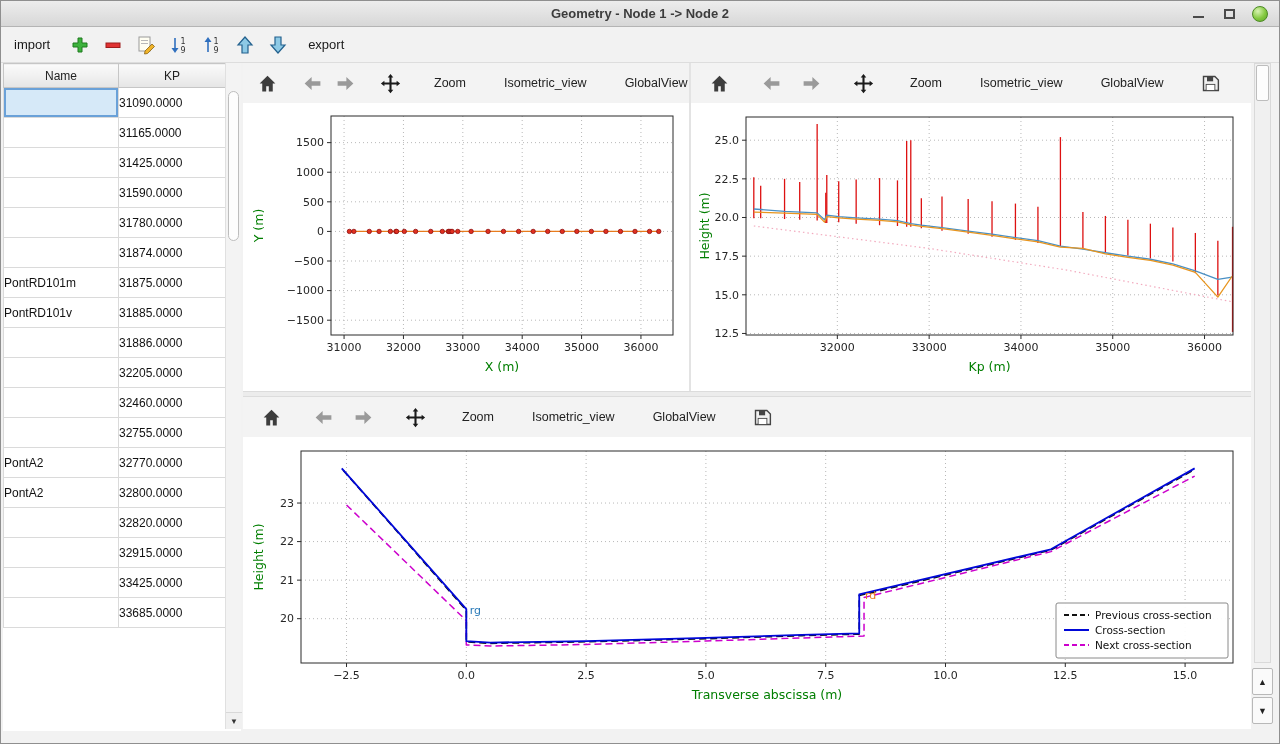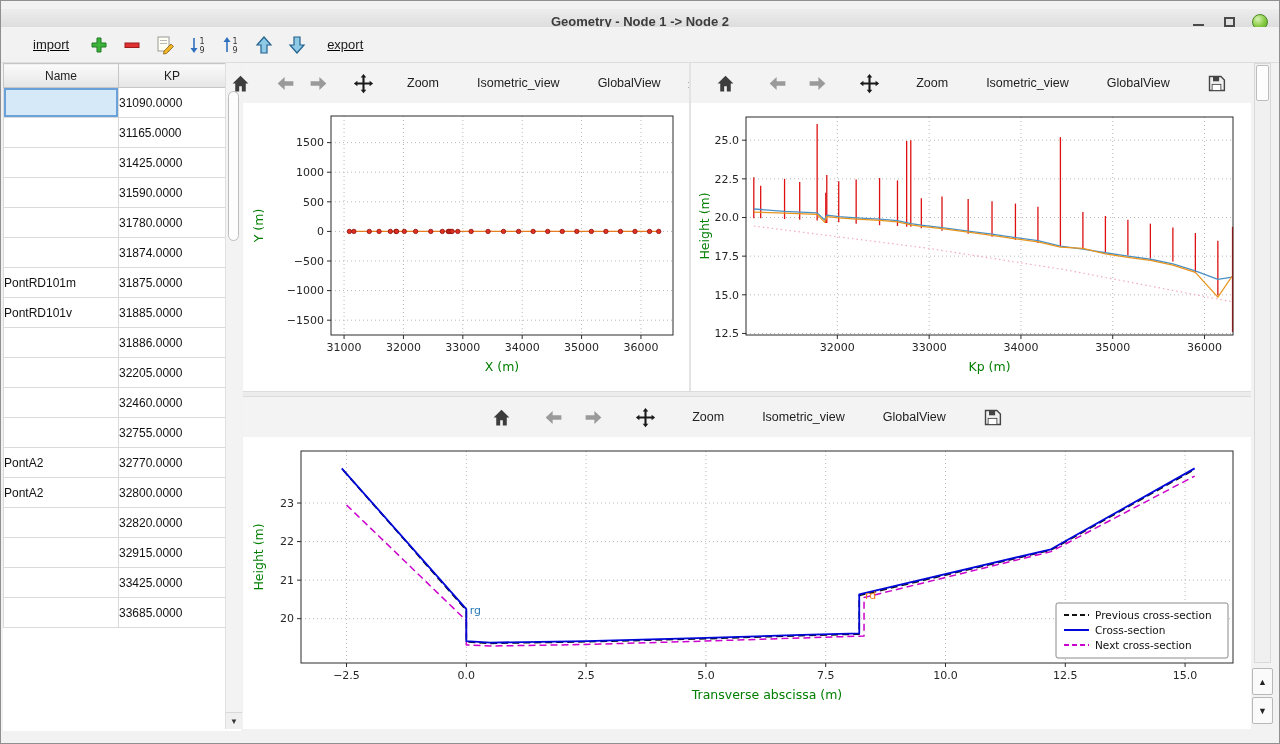--- a/index.html
+++ b/index.html
@@ -1,35 +1,35 @@
 <!DOCTYPE html>
 <html><head>
 <meta charset="utf-8">
 <style>
   * { box-sizing: border-box; margin: 0; padding: 0; }
   html, body { width: 1280px; height: 744px; overflow: hidden; background: #888; }
   body { font-family: "Liberation Sans", sans-serif; }
   .window { position: relative; width: 1280px; height: 744px; background: #f2f2f2; border: 1px solid #8f8f8f; overflow: hidden; }
 
   
-  .titlebar { position: absolute; top: 8px; left: 0; right: 0; height: 26px;
+  .titlebar { position: absolute; top: 0; left: 0; right: 0; height: 26px;
     background: linear-gradient(#ededed, #d7d7d7); border-bottom: 1px solid #b4b4b4; }
   .titlebar-title { position: absolute; inset: 0; line-height: 26px; text-align: center;
     font-size: 13px; font-weight: bold; color: #3c3c3c; }
   .titlebar-controls { position: absolute; right: 10px; top: 0; height: 26px; display: flex; align-items: center; gap: 13px; }
   .win-btn { border: none; background: none; display: flex; align-items: center; justify-content: center; width: 18px; height: 20px; cursor: default; }
   .min-glyph { display: block; width: 11px; height: 2px; background: #4a4a4a; margin-top: 6px; }
   .max-glyph { display: block; width: 11px; height: 10px; border: 2px solid #4a4a4a; }
   .close-glyph { display: block; width: 16px; height: 16px; border-radius: 50%;
     background: radial-gradient(circle at 35% 30%, #d8f3b2, #84c940 55%, #5da32c); border: 1px solid #4c8a24; }
 
   
   .main-toolbar { position: absolute; top: 26px; left: 0; right: 0; height: 36px;
-    display: flex; align-items: center; gap: 7px; padding: 0 22px;
-    background: #f2f2f2; border-bottom: 1px solid #ddd; text-decoration: underline; }
+    display: flex; align-items: center; gap: 7px; padding: 0 3px;
+    background: #f2f2f2; border-bottom: 1px solid #ddd; }
   .tb-text { font-family: inherit; font-size: 13px; color: #1a1a1a; padding: 4px 10px; border: none; background: none; }
   .tb-icon { width: 26px; height: 26px; display: flex; align-items: center; justify-content: center; border: none; background: none; }
   .tb-icon svg { width: 20px; height: 20px; }
 
   
   .table-panel { position: absolute; left: 2px; top: 62px; width: 238px; height: 668px; background: #fff; }
   table.kp-table { border-collapse: collapse; table-layout: fixed; width: 222px; font-size: 12px; }
   table.kp-table th { height: 24px; background: linear-gradient(#fbfbfb, #e5e5e5);
     border: 1px solid #c6c6c6; font-weight: normal; color: #222; }
   table.kp-table td { height: 30px; border: 1px solid #dadada; color: #111; background: #fff;
@@ -45,21 +45,21 @@
   
   .plots { position: absolute; left: 242px; top: 62px; width: 1008px; height: 668px; }
   .panel { position: absolute; background: #fff; }
   .panel-topleft  { left: 0;    top: 0;    width: 446px;  height: 328px; }
   .panel-topright { left: 448px; top: 0;   width: 560px;  height: 328px; }
   .panel-bottom   { left: 0;    top: 334px; width: 1008px; height: 332px; }
   .vsplit { position: absolute; left: 446px; top: 0; width: 2px; height: 328px; background: #e3e3e3; }
   .hsplit { position: absolute; left: 0; top: 328px; width: 1008px; height: 6px;
     background: #ececec; border-top: 1px solid #dcdcdc; border-bottom: 1px solid #dcdcdc; }
 
-  .plot-toolbar { height: 40px; display: flex; align-items: center; padding: 0 14px; gap: 12px; background: #f3f3f3; justify-content: center; }
+  .plot-toolbar { height: 40px; display: flex; align-items: center; padding: 0 14px; gap: 12px; background: #f3f3f3; }
   .pt-icon { width: 28px; height: 28px; display: flex; align-items: center; justify-content: center; border: none; background: none; }
   .pt-icon svg { width: 21px; height: 21px; }
   .pt-text { font-family: inherit; font-size: 12.5px; color: #222; padding: 5px 9px; border: none; background: none; }
   .pt-gap-s { margin-left: 8px; }
   .pt-gap-m { margin-left: 12px; }
   .pt-overflow { font-size: 15px; font-weight: bold; color: #333; border: none; background: none; margin-left: auto; padding: 0 6px; }
 
   .chart { position: relative; width: 100%; background: #fff; }
   .chart-top { height: 288px; }
   .chart-bottom { height: 292px; }

